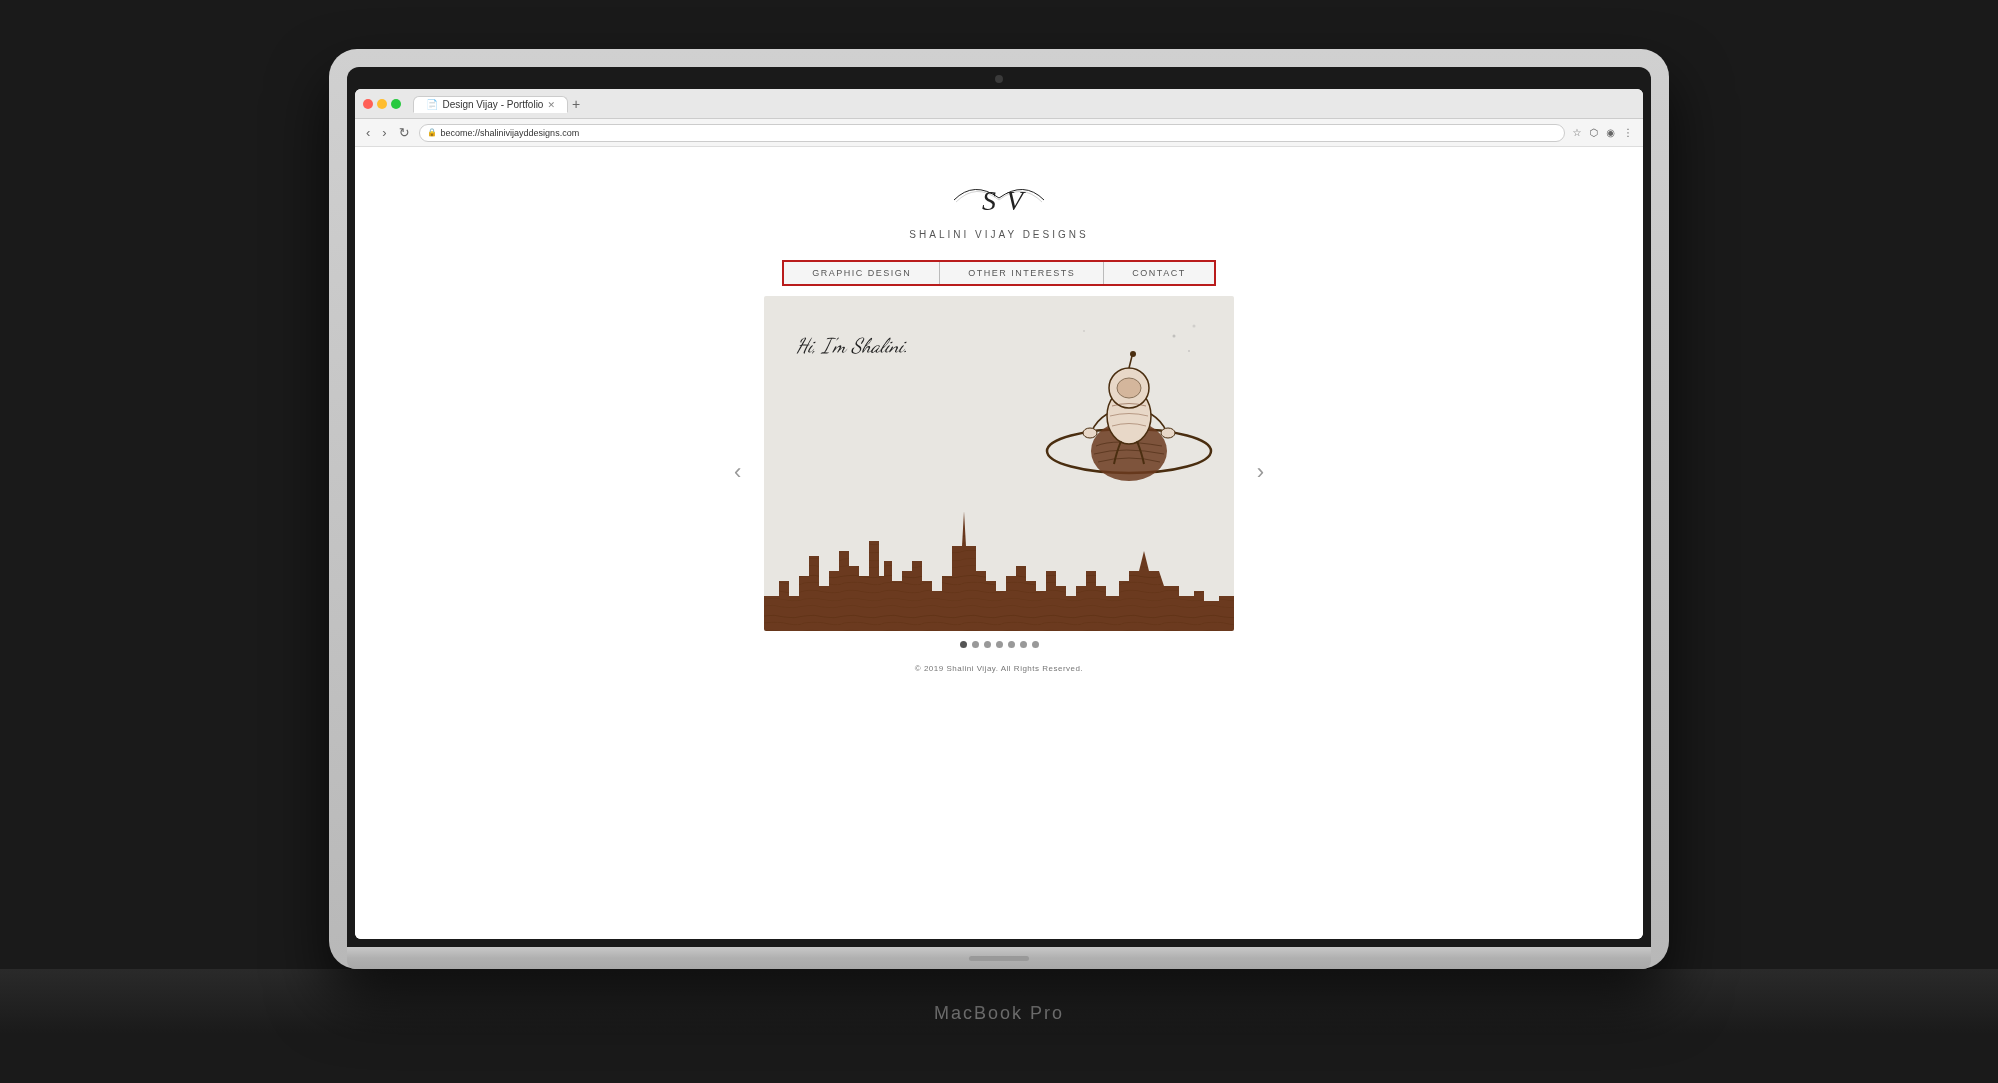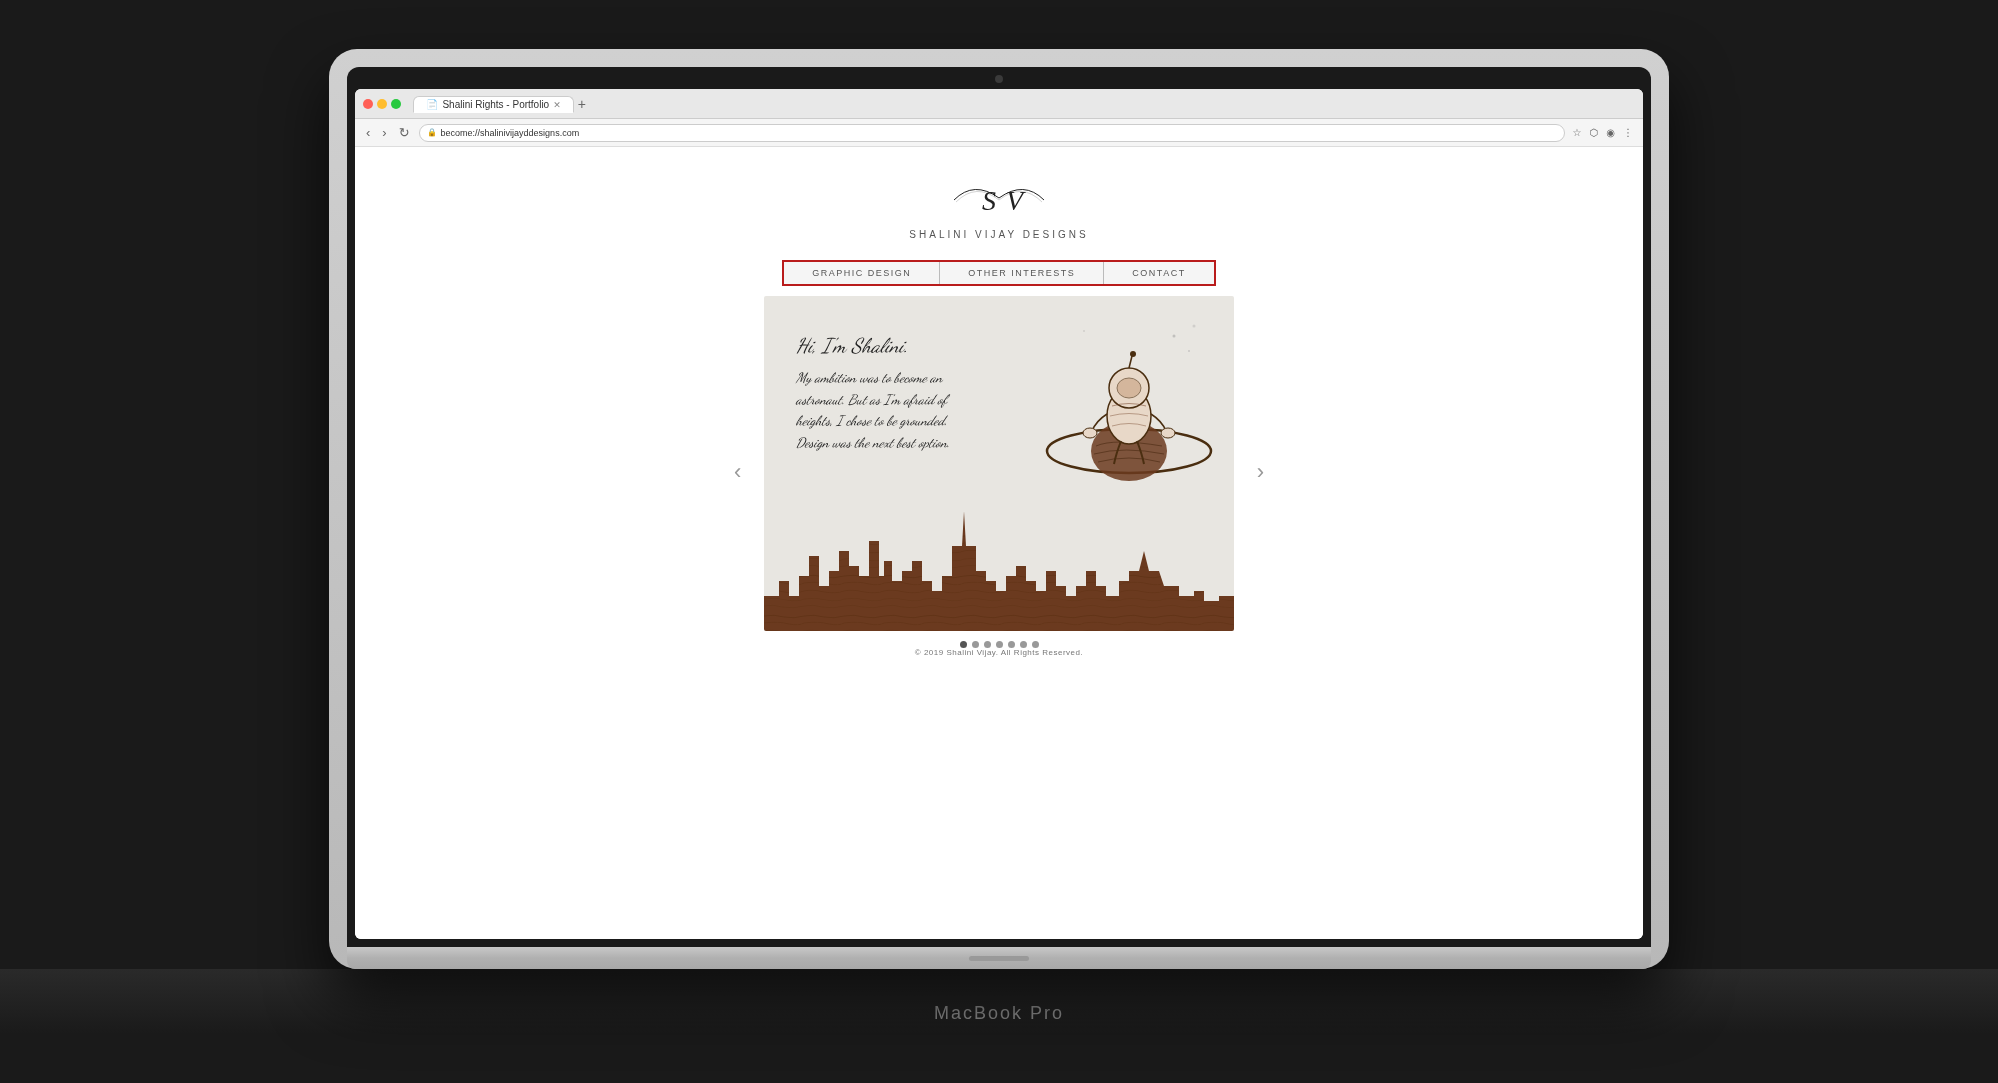--- a/index.html
+++ b/index.html
@@ -338,20 +338,21 @@
       background: #999;
       cursor: pointer;
     }
 
     .dot.active {
       background: #555;
     }
 
     
     .site-footer {
+      margin-top: 16px;
       font-size: 8px;
       color: #777;
       letter-spacing: 0.5px;
     }
 
     
     .macbook-bottom {
       width: 100%;
       height: 22px;
       background: linear-gradient(180deg, #c8c8c8 0%, #b0b0b0 50%, #a8a8a8 100%);
@@ -397,21 +398,21 @@
 
     <div class="browser-window">
 
       <div class="browser-titlebar">
         <span class="window-btn btn-close"></span>
         <span class="window-btn btn-min"></span>
         <span class="window-btn btn-max"></span>
         <div class="tab-bar">
           <div class="tab-active">
             <span>📄</span>
-            <span>Shalini Rights - Portfolio</span>
+            <span>Design Vijay - Portfolio</span>
             <span class="tab-close-icon">✕</span>
           </div>
           <button class="new-tab-btn">+</button>
         </div>
       </div>
 
       <div class="browser-toolbar">
         <button class="nav-btn">‹</button>
         <button class="nav-btn">›</button>
         <button class="nav-btn">↻</button>
@@ -452,26 +453,20 @@
 
         <div class="slider-wrapper">
           <button class="slider-arrow slider-arrow-left">‹</button>
           <button class="slider-arrow slider-arrow-right">›</button>
 
           <div class="slider-container">
             <div class="slide-content">
 
               <div class="slide-text">
                 <div class="slide-greeting">Hi, I'm Shalini.</div>
-                <div class="slide-body">
-                  <span>My ambition was to become an</span><br>
-                  <span>astronaut. But as I'm afraid of</span><br>
-                  <span>heights, I chose to be grounded.</span><br>
-                  <span>Design was the next best option.</span>
-                </div>
               </div>
 
               <div class="astronaut-area">
                 <svg viewBox="0 0 190 200" xmlns="http://www.w3.org/2000/svg" width="190" height="200">
 
                   <ellipse cx="105" cy="145" rx="82" ry="22" stroke="#4a2e10" stroke-width="2.5" fill="none"></ellipse>
 
                   <ellipse cx="105" cy="145" rx="38" ry="30" fill="#6b3a1f" opacity="0.85"></ellipse>
 
                   <path d="M72,140 Q90,132 138,140" stroke="#3d1f08" stroke-width="1" fill="none" opacity="0.5"></path>

